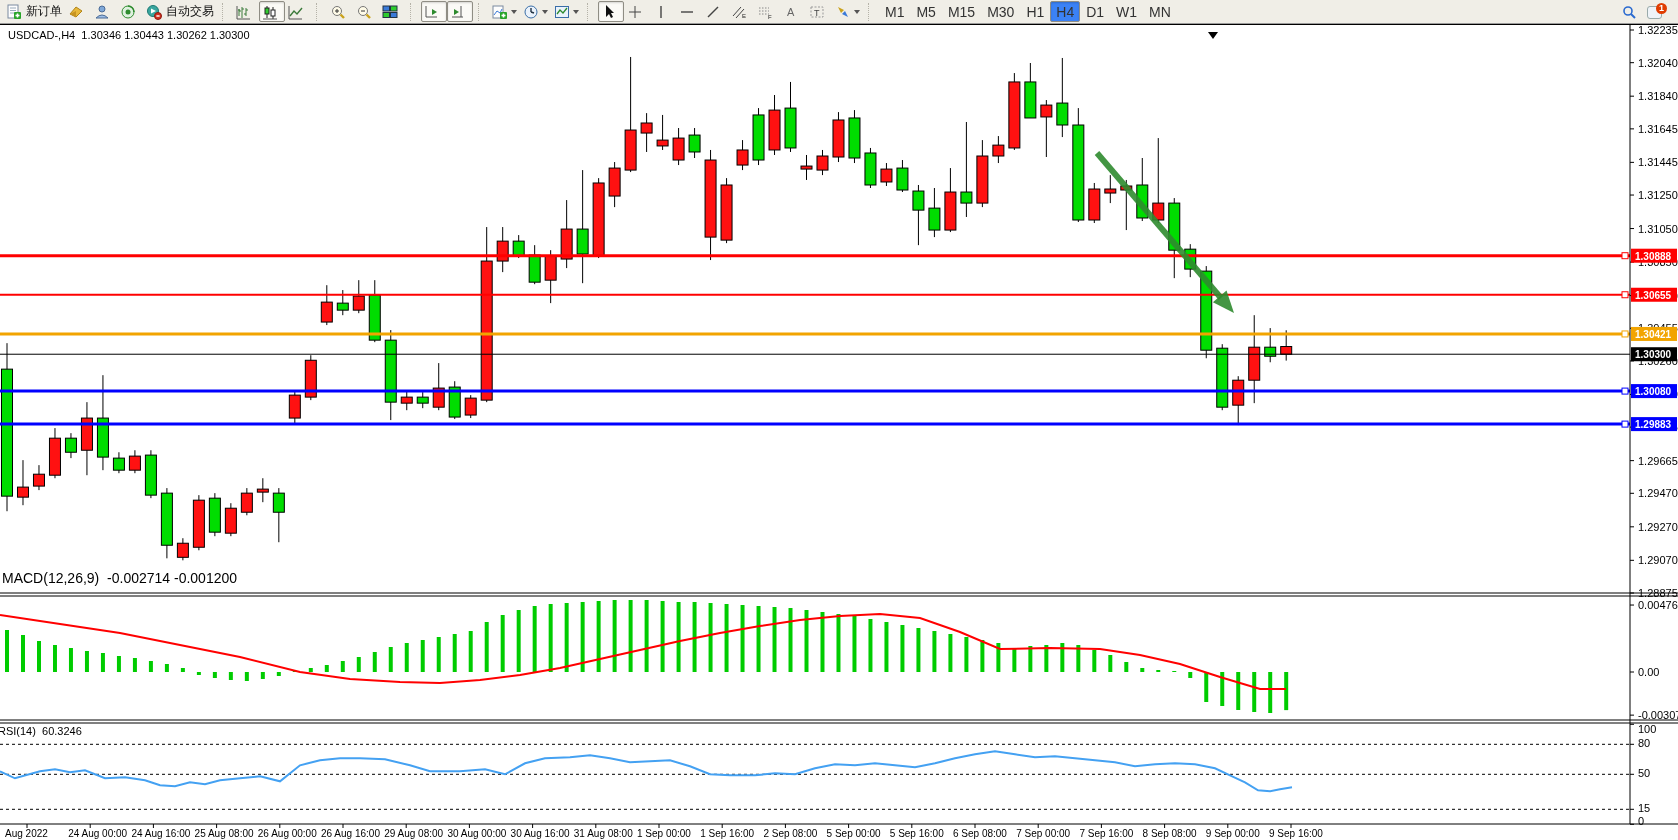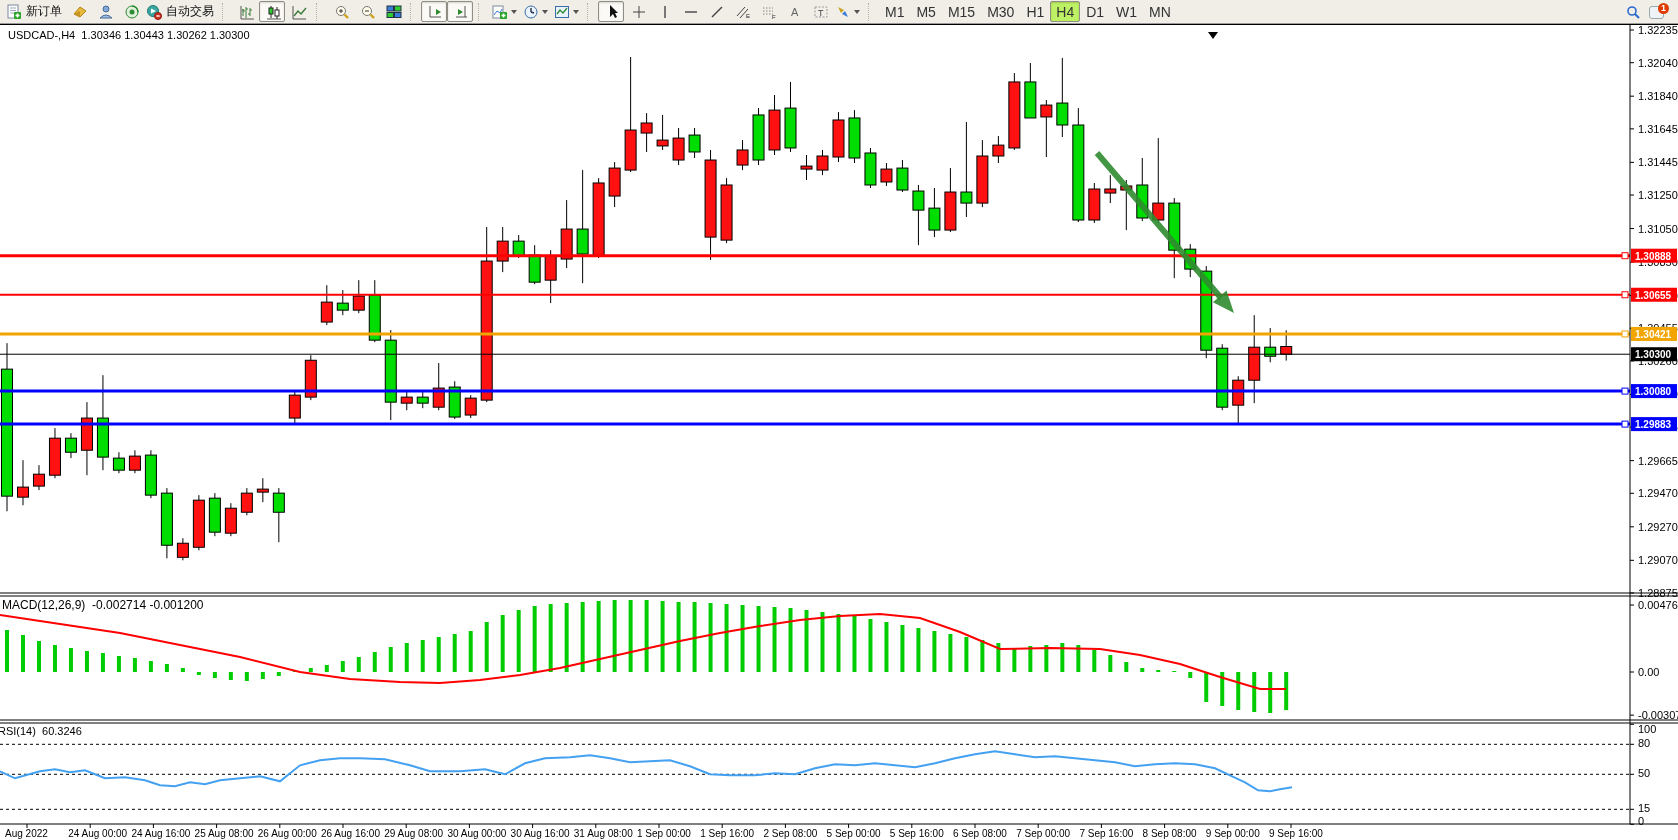--- a/index.html
+++ b/index.html
@@ -2,39 +2,39 @@
 <html><head>
 <meta charset="utf-8">
 <style>
   html,body{margin:0;padding:0;width:1678px;height:840px;overflow:hidden;background:#fff;
     font-family:"Liberation Sans",sans-serif;}
   
   .toolbar{position:absolute;left:0;top:0;width:1678px;height:23px;background:#f0eee7;
     border-bottom:1px solid #9a9a9a;display:flex;align-items:center;font-size:12px;color:#222;}
   .tb-group{display:flex;align-items:center;height:23px;padding:0 3px;}
   .tb-sep{width:5px;height:18px;border-left:1px dotted #b5b2a8;margin:0 2px;}
-  .tb-btn{display:flex;align-items:center;justify-content:flex-end;min-width:20px;height:19px;
+  .tb-btn{display:flex;align-items:center;justify-content:flex-start;min-width:20px;height:19px;
     padding:0 2px;border:1px solid transparent;border-radius:2px;cursor:pointer;}
   .tb-btn.pressed{border:1px solid #8f8d84;background:#fbfaf6;box-shadow:inset 0 1px 2px rgba(0,0,0,.15);}
   .tb-btn .lbl{margin-left:4px;font-size:12px;color:#111;}
   .tb-dd{width:0;height:0;border-left:3px solid transparent;border-right:3px solid transparent;
     border-top:4px solid #555;margin-left:3px;}
   .tf-btn{font-size:14px;color:#333;padding:0 5px;height:19px;display:flex;align-items:center;
     border:1px solid transparent;border-radius:2px;cursor:pointer;}
-  .tf-btn.pressed{border:1px solid #8f8d84;background:#bef264;box-shadow:inset 0 1px 2px rgba(0,0,0,.18);}
+  .tf-btn.pressed{border:1px solid #8f8d84;background:#3b82f6;box-shadow:inset 0 1px 2px rgba(0,0,0,.18);}
   .tb-right{margin-left:auto;display:flex;align-items:center;padding-right:8px;}
   .badge{position:relative;width:18px;height:16px;}
   .badge .bubble{position:absolute;left:0;top:2px;width:13px;height:11px;border:1px solid #9aa;
     border-radius:3px;background:#eef3f8;}
   .badge .cnt{position:absolute;right:-2px;top:-1px;background:#e03c00;color:#fff;font-size:9px;
     border-radius:7px;padding:0 3px;line-height:11px;font-weight:bold;}
   
   .chart-wrap{position:absolute;left:0;top:24px;width:1468px;height:816px;background:#fff;}
   .hdr{position:absolute;left:8px;top:5px;font-size:11px;color:#000;z-index:5;}
-  .macd-lbl{position:absolute;left:2px;top:574px;font-size:12px;color:#000;z-index:5;}
+  .macd-lbl{position:absolute;left:2px;top:546px;font-size:14px;color:#000;z-index:5;}
   .rsi-lbl{position:absolute;left:-2px;top:701px;font-size:11px;color:#000;z-index:5;}
   svg text{font-family:"Liberation Sans",sans-serif;}
 </style>
 </head>
 <body>
 
 <div class="toolbar">
   <div class="tb-group">
     <div class="tb-btn">
       <svg width="16" height="16">

